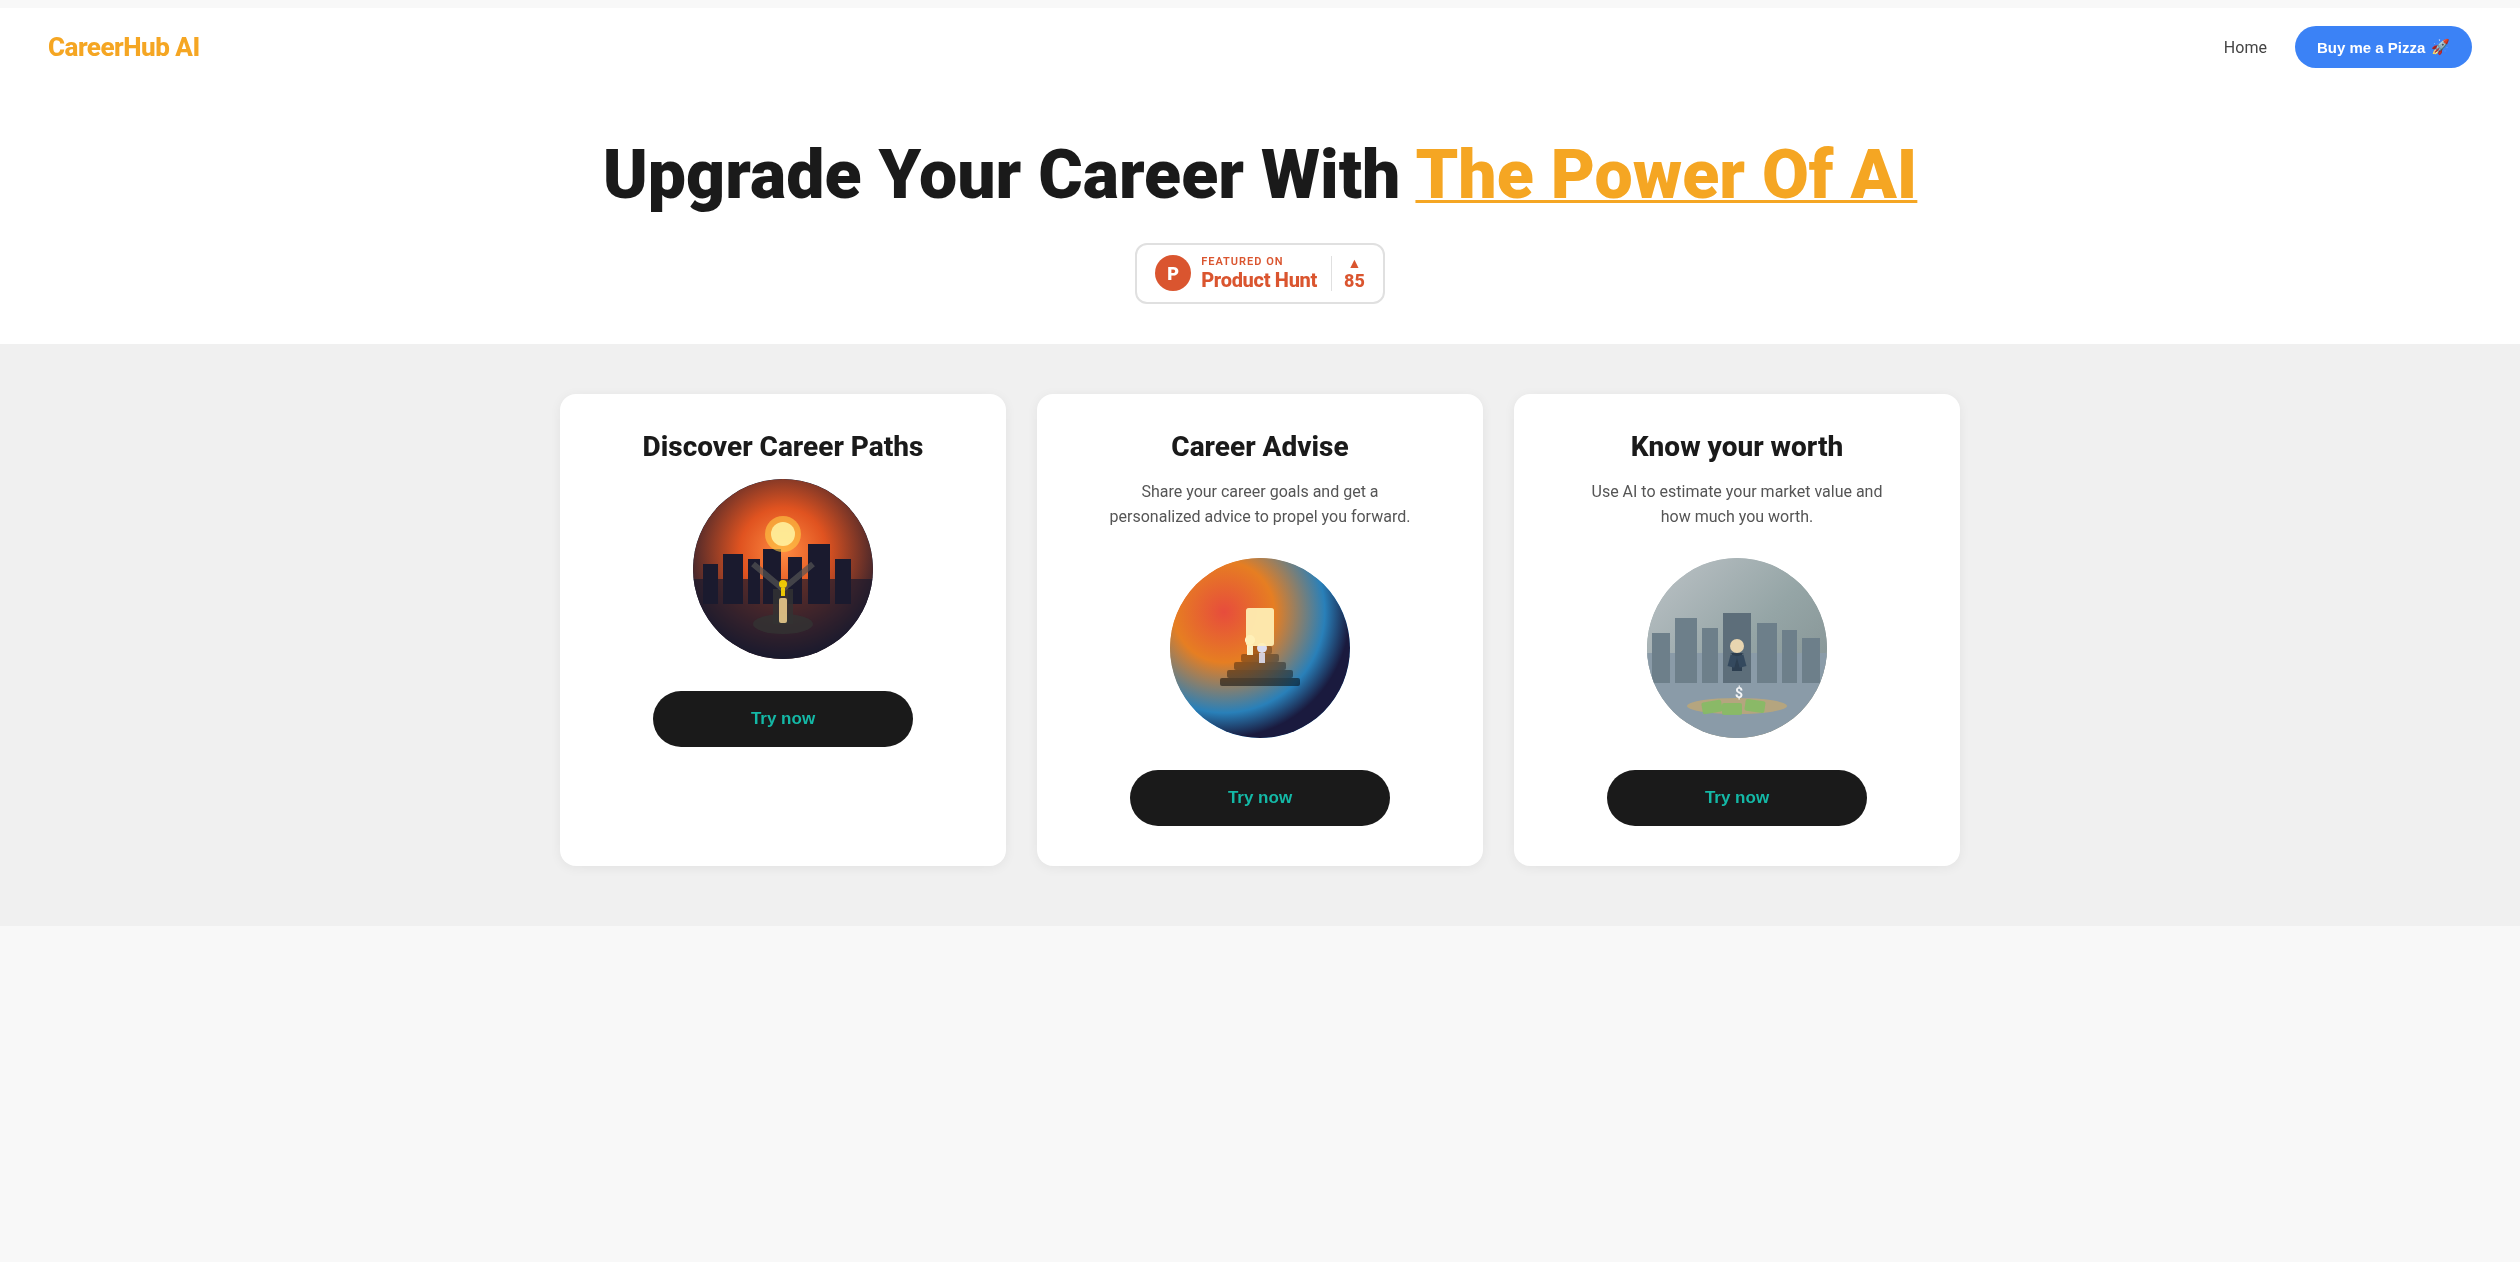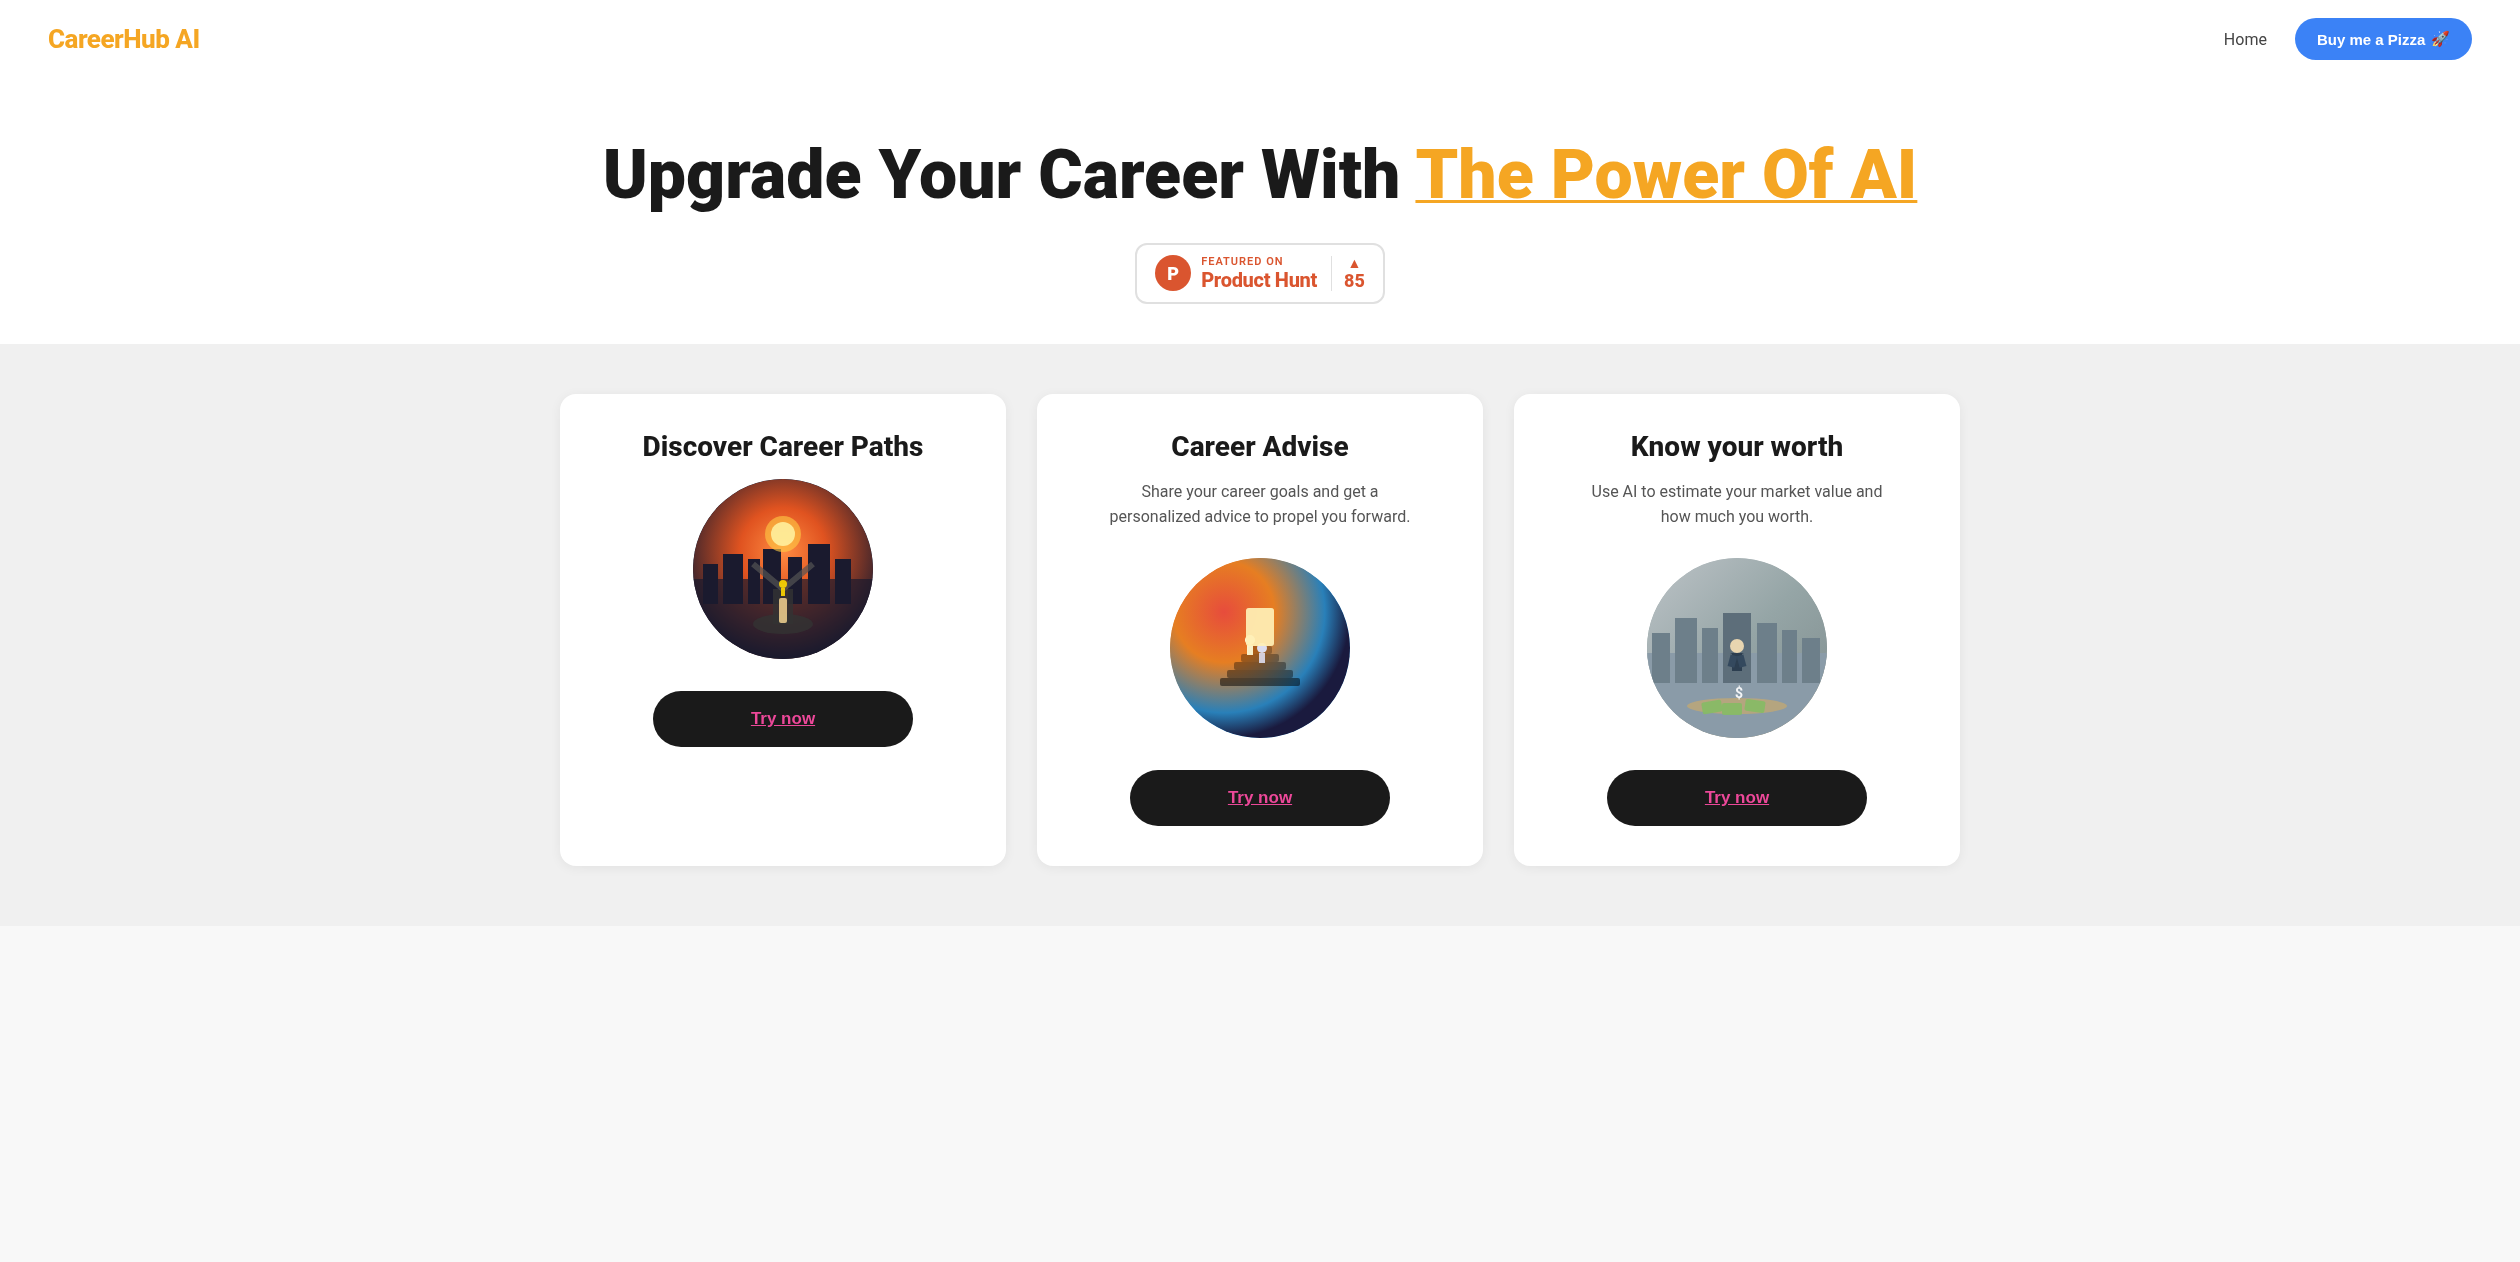--- a/index.html
+++ b/index.html
@@ -16,21 +16,21 @@
     }
 
     
     nav {
       display: flex;
       align-items: center;
       justify-content: space-between;
       padding: 18px 48px;
       background: #fff;
       position: sticky;
-      top: 0;
+      top: 8px;
       z-index: 100;
     }
 
     .logo {
       font-size: 26px;
       font-weight: 800;
       color: #1a1a1a;
       letter-spacing: -0.5px;
     }
 
@@ -234,30 +234,29 @@
     .card-image.career-advise {
       background: radial-gradient(ellipse at 30% 30%, #e74c3c 0%, #e67e22 30%, #3498db 60%, #1a1a3e 100%);
     }
 
     .card-image.know-worth {
       background: linear-gradient(160deg, #bdc3c7 0%, #95a5a6 30%, #7f8c8d 60%, #c8a96e 100%);
     }
 
     .card-btn {
       background: #1a1a1a;
-      color: #ec4899;
+      color: #14b8a6;
       border: none;
       border-radius: 50px;
       padding: 18px 60px;
       font-size: 17px;
       font-weight: 700;
       cursor: pointer;
       width: 100%;
       max-width: 260px;
-      text-decoration: underline;
     }
   </style>
 </head>
 <body>
 
 <nav>
   <div class="logo">
     <span>CareerHub</span>
     <span style="color:#f5a623;">AI</span>
   </div>

